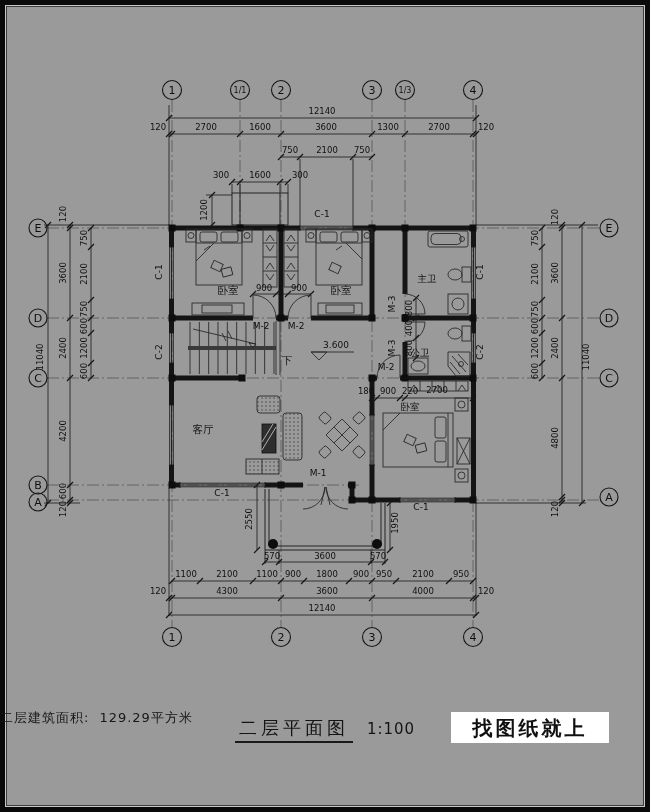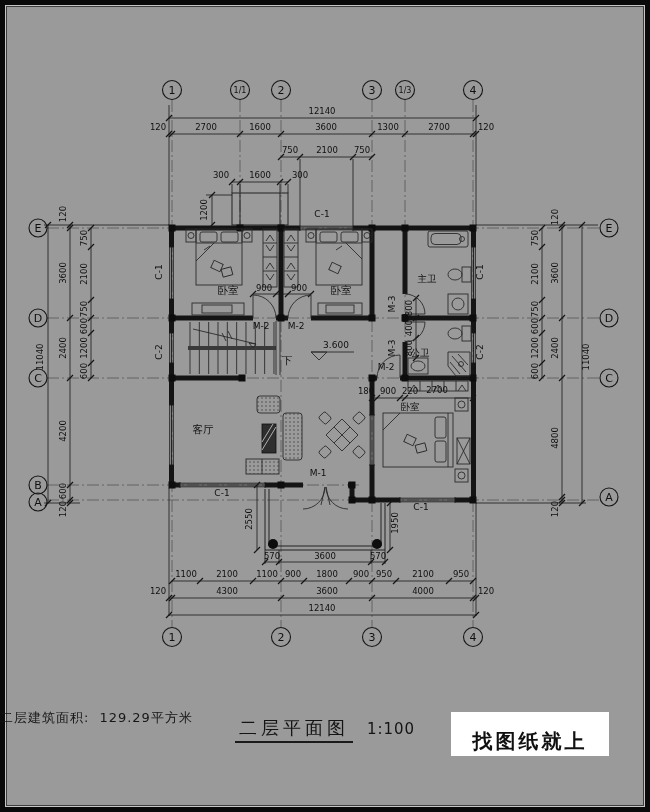--- a/index.html
+++ b/index.html
@@ -25,21 +25,21 @@
   .rm{font-size:10.5px;}
   .rms{font-size:9.5px;}
   .lb{font-size:9px;}
   .bub{stroke:#161616;stroke-width:1.1;fill:none;}
   
   .titleline{position:absolute;left:0;width:650px;top:668px;text-align:center;color:#141414;margin-top:48px;}
   .t1{font-size:18px;letter-spacing:4px;border-bottom:2px solid #1a1a1a;padding:0 4px 3px 4px;}
   .t2{font-size:15px;margin-left:14px;letter-spacing:1px;}
   .subline{position:absolute;left:0;width:636px;top:709px;color:#171717;font-size:13px;letter-spacing:1px;}
   .sub-val{margin-left:10px;}
-  .wm{position:absolute;left:451px;top:712px;width:158px;background:#fff;text-align:center;padding:18px 0 4px 0;}
+  .wm{position:absolute;left:451px;top:712px;width:158px;background:#fff;text-align:center;padding:5px 0 4px 0;}
   .wm1{font-size:20px;color:#101010;font-weight:600;letter-spacing:3px;line-height:1.1;}
   .wm2{font-size:17px;color:#1d1dc0;font-weight:bold;letter-spacing:0.5px;line-height:1.2;}
 </style>
 </head>
 <body>
 
 <div class="paper"></div>
 
 <svg width="650" height="812" viewBox="0 0 650 812">
   <defs>

